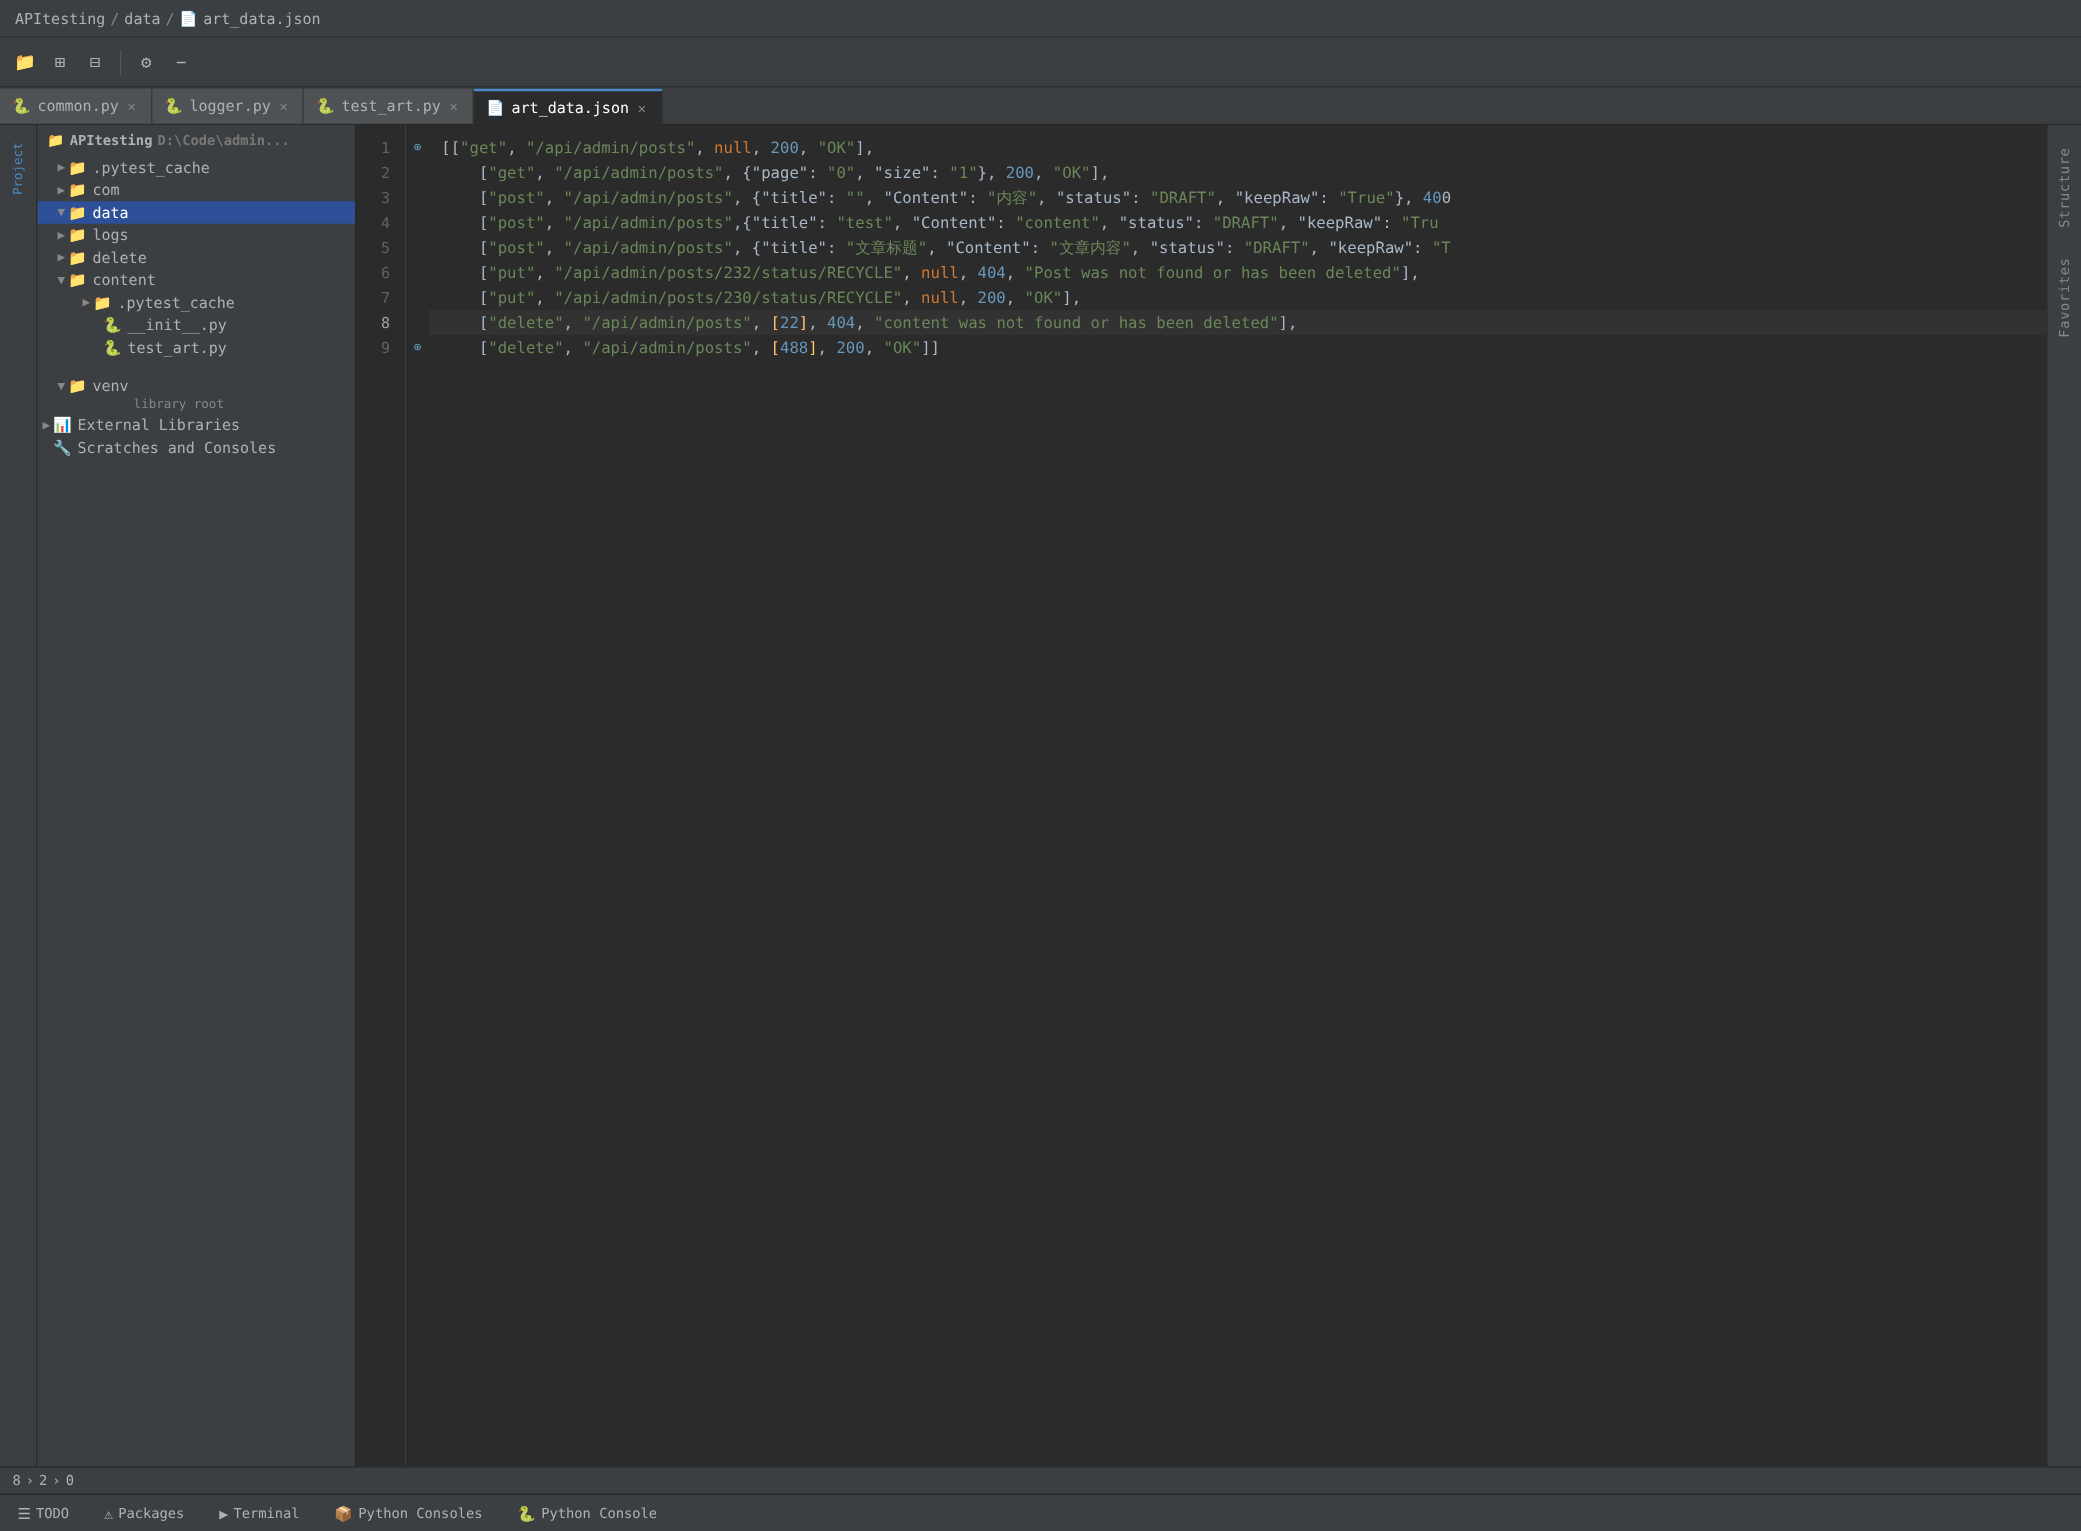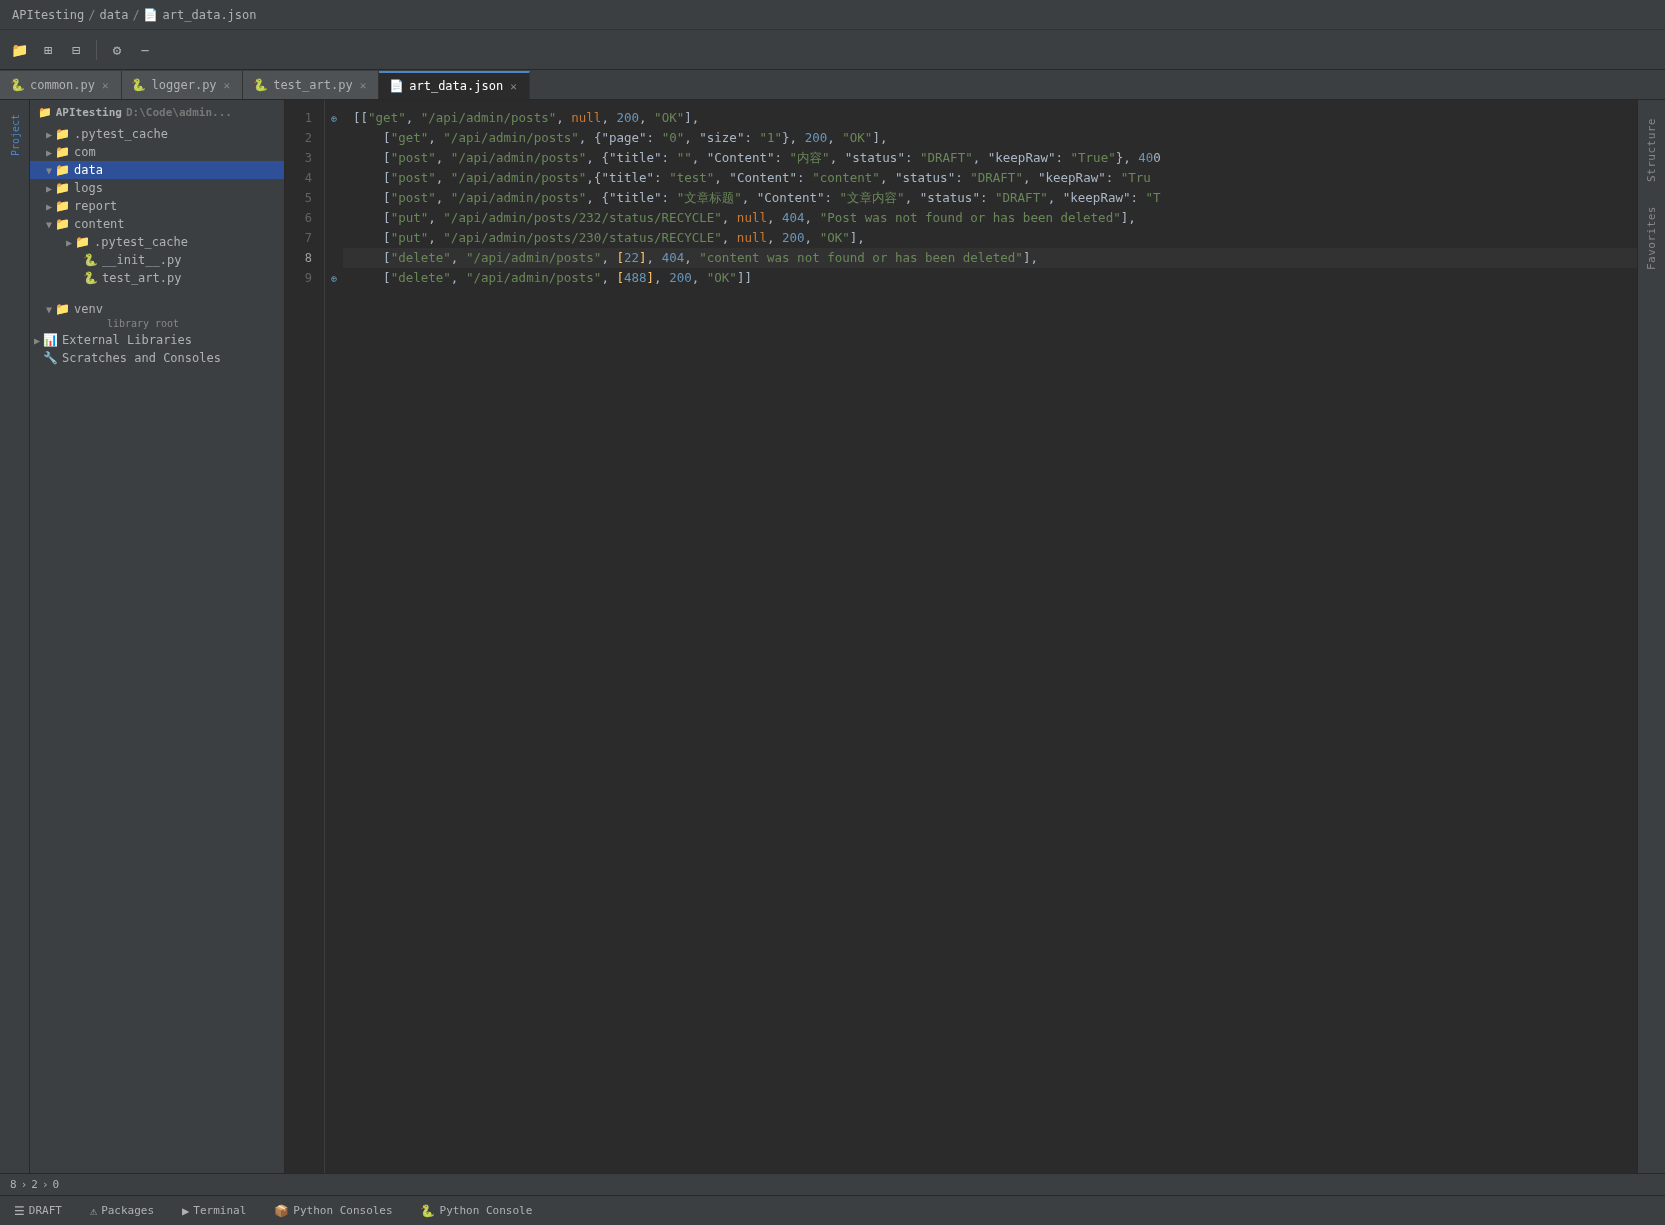--- a/index.html
+++ b/index.html
@@ -352,21 +352,21 @@
 
     <div class="tree-item" style="padding-left: 16px;">
       <span class="arrow">▶</span>
       <span class="file-icon">📁</span>
       <span>logs</span>
     </div>
 
     <div class="tree-item" style="padding-left: 16px;">
       <span class="arrow">▶</span>
       <span class="file-icon">📁</span>
-      <span>report</span>
+      <span>delete</span>
     </div>
 
     <div class="tree-item" style="padding-left: 16px;">
       <span class="arrow">▼</span>
       <span class="file-icon">📁</span>
       <span>content</span>
     </div>
 
     <div class="tree-item" style="padding-left: 36px;">
       <span class="arrow">▶</span>
@@ -475,21 +475,21 @@
     <span> › </span>
     <span>2</span>
     <span> › </span>
     <span>0</span>
   </div>
 </div>
 
 <div class="bottom-bar">
   <div class="bottom-tab">
     <span class="icon">☰</span>
-    <span>DRAFT</span>
+    <span>TODO</span>
   </div>
   <div class="bottom-tab">
     <span class="icon">⚠</span>
     <span>Packages</span>
   </div>
   <div class="bottom-tab">
     <span class="icon">▶</span>
     <span>Terminal</span>
   </div>
   <div class="bottom-tab">

